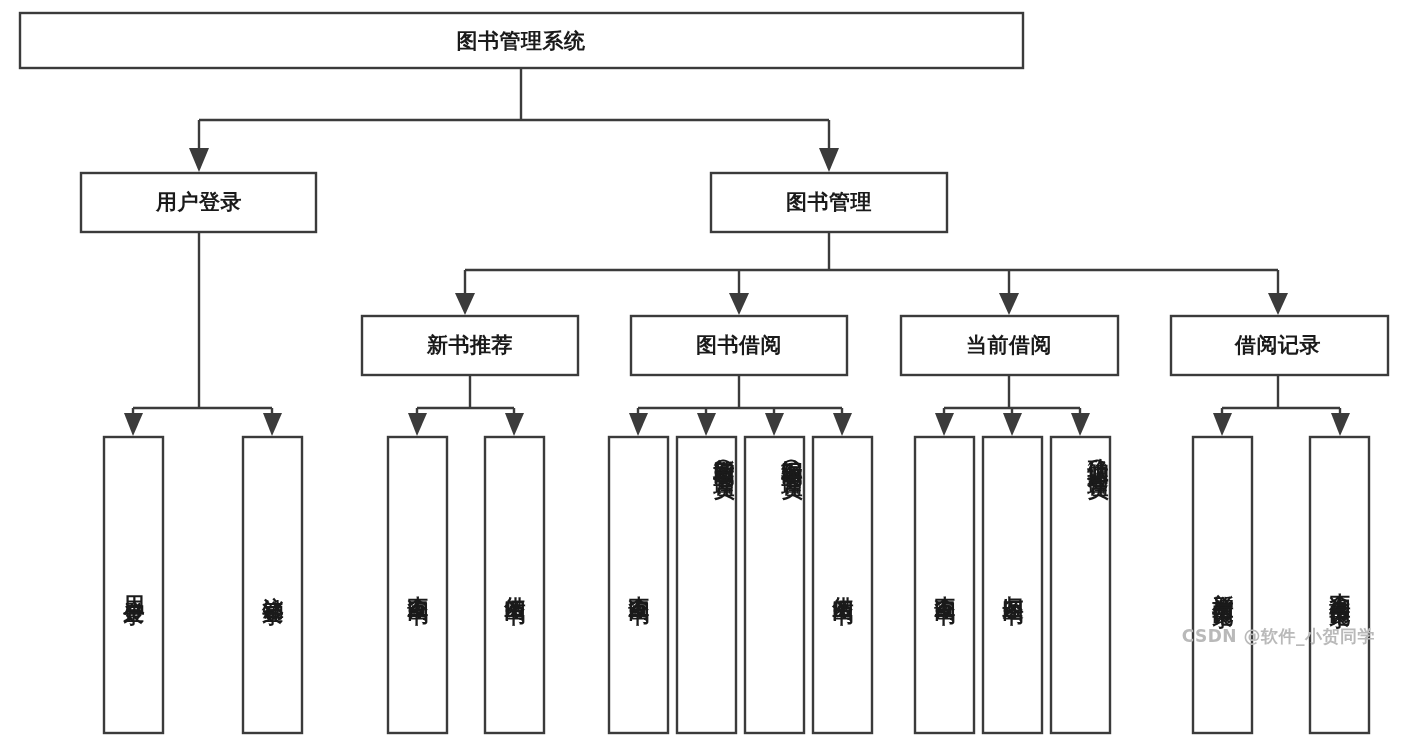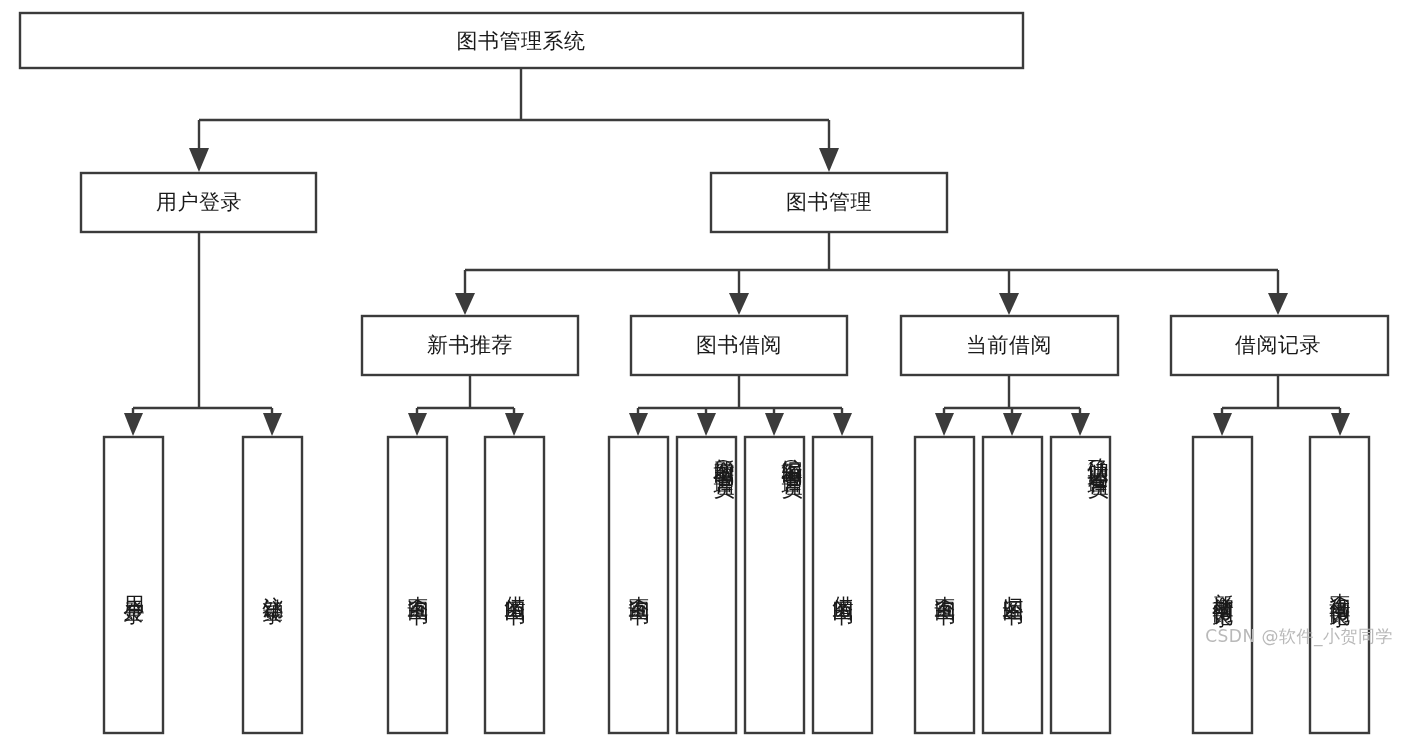--- a/index.html
+++ b/index.html
@@ -12,20 +12,21 @@
     width: 1405px;
     height: 747px;
     overflow: hidden;
     font-family: "DejaVu Sans", "Liberation Sans", sans-serif;
   }
   #diagram-root {
     position: relative;
     width: 1405px;
     height: 654px;
     background: #ffffff;
+    font-weight: bold;
   }
   svg#diagram-svg {
     position: absolute;
     left: 0;
     top: 0;
     width: 1405px;
     height: 747px;
   }
   .node-box {
     fill: #ffffff;
@@ -59,21 +60,21 @@
     line-height: 1.18;
     color: #1a1a1a;
     letter-spacing: 3px;
     text-align: center;
     white-space: nowrap;
     pointer-events: none;
     user-select: none;
   }
   .watermark {
     position: absolute;
-    right: 12px;
+    right: 30px;
     bottom: 6px;
     font-family: "DejaVu Sans", "Liberation Sans", sans-serif;
     font-size: 17px;
     color: #b9b9b9;
     letter-spacing: 0.5px;
     white-space: nowrap;
     user-select: none;
   }
 </style>
 </head>

